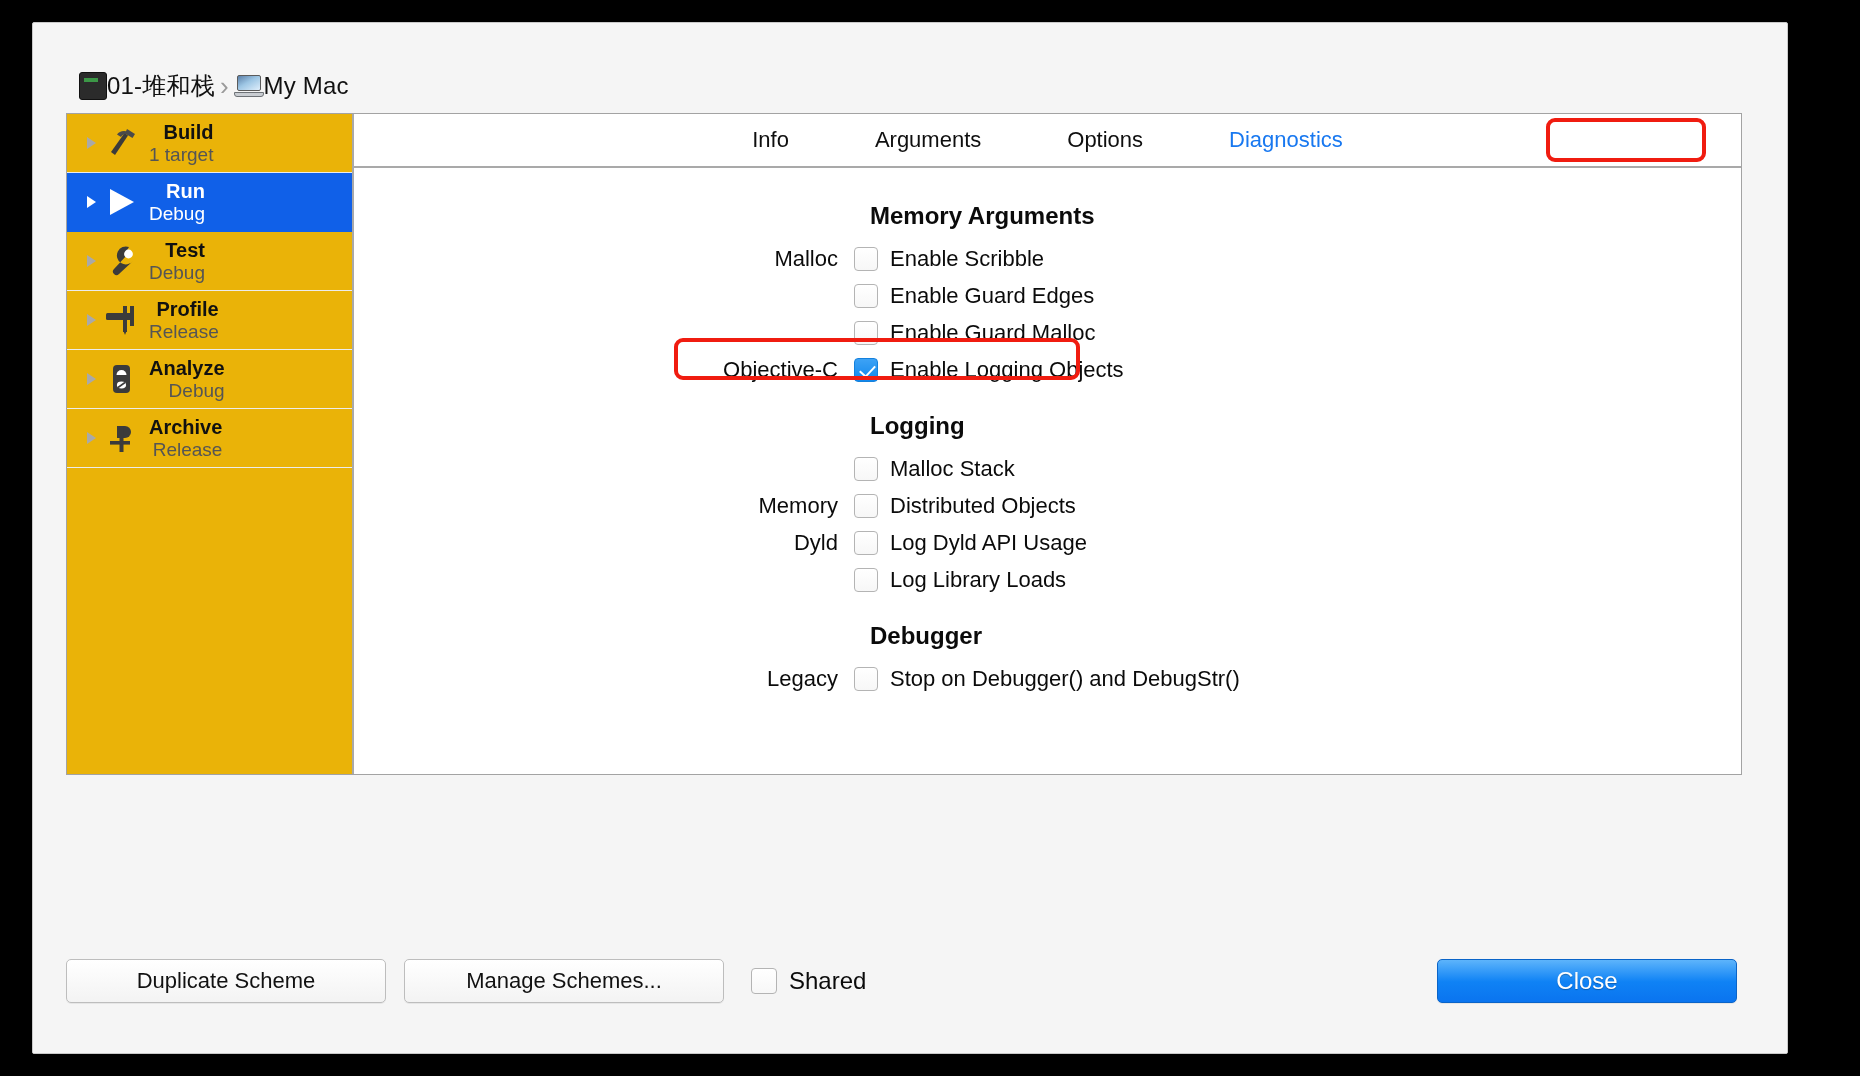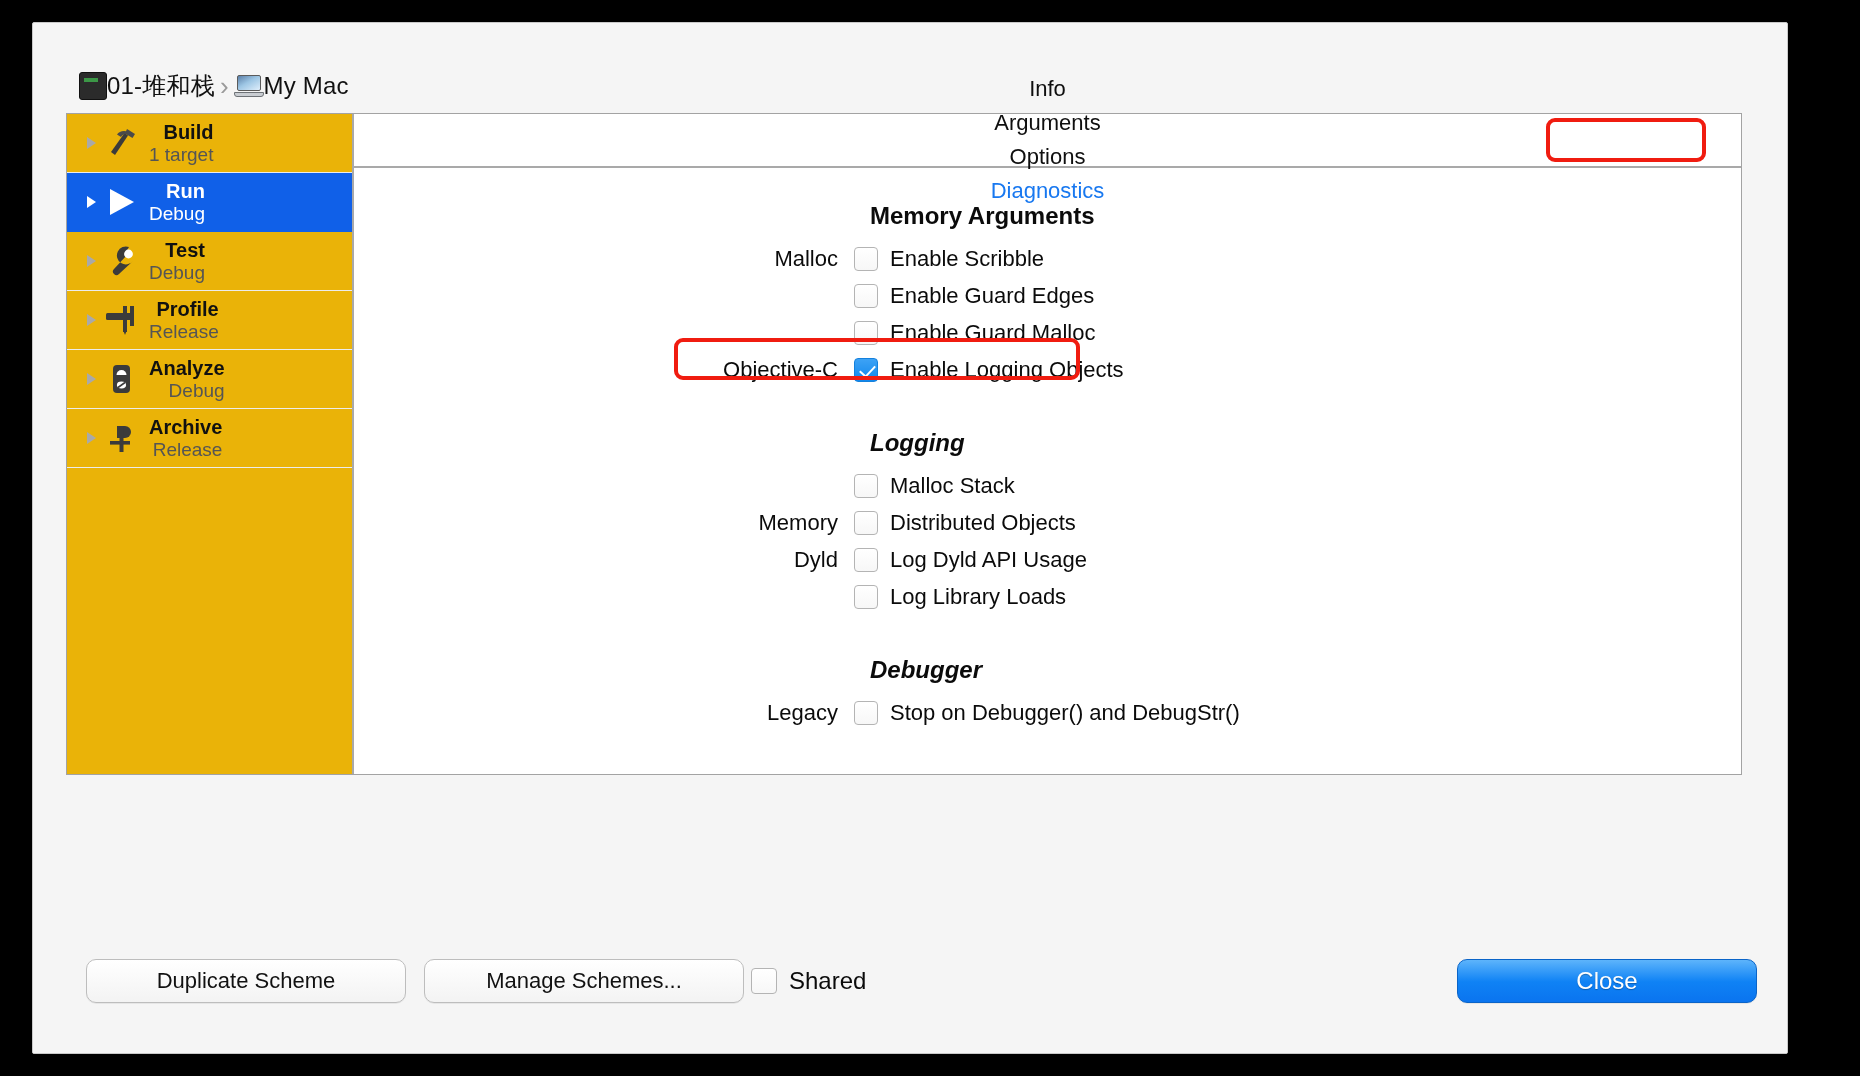--- a/index.html
+++ b/index.html
@@ -133,21 +133,20 @@
   .pane { flex: 1; display: flex; flex-direction: column; background: #fff; }
   .tabbar {
     height: 54px;
     border-bottom: 2px solid #a9a9a9;
     display: flex;
     align-items: center;
     justify-content: center;
     gap: 0;
     position: relative;
     background: #fff;
-    flex-direction: column;
   }
   .tab {
     font-size: 22px;
     color: #0f0f0f;
     padding: 4px 10px;
     margin: 0 33px;
     cursor: default;
     white-space: nowrap;
   }
   .tab.active { color: #1878f0; }
@@ -165,21 +164,21 @@
     padding-top: 34px;
     position: relative;
   }
   .section-title {
     font-size: 24px;
     font-weight: bold;
     color: #0b0b0b;
     margin-left: 516px;
     margin-bottom: 10px;
   }
-  .section-title.spaced { margin-top: 41px; font-style: italic; }
+  .section-title.spaced { margin-top: 24px; }
   .row {
     display: flex;
     align-items: center;
     height: 37px;
   }
   .row-label {
     width: 500px;
     text-align: right;
     padding-right: 16px;
     font-size: 22px;
@@ -229,26 +228,25 @@
     left: 0; right: 0; bottom: 0;
     height: 272px;
     background: #f5f5f5;
   }
   .btn {
     position: absolute;
     font-size: 22px;
     color: #111;
     background: linear-gradient(#ffffff, #f3f3f3);
     border: 1px solid #bdbdbd;
-    border-radius: 10px;
+    border-radius: 5px;
     box-shadow: 0 1px 0 rgba(0,0,0,.06);
     display: flex; align-items: center; justify-content: center;
     cursor: default;
     white-space: nowrap;
-    margin-left: 20px;
   }
   #btn-duplicate { left: 33px;  bottom: 50px; width: 320px; height: 44px; }
   #btn-manage    { left: 371px; bottom: 50px; width: 320px; height: 44px; }
   .shared-group {
     position: absolute;
     left: 718px; bottom: 50px;
     height: 44px;
     display: flex; align-items: center;
   }
   .shared-group .cbox { width: 26px; height: 26px; }

